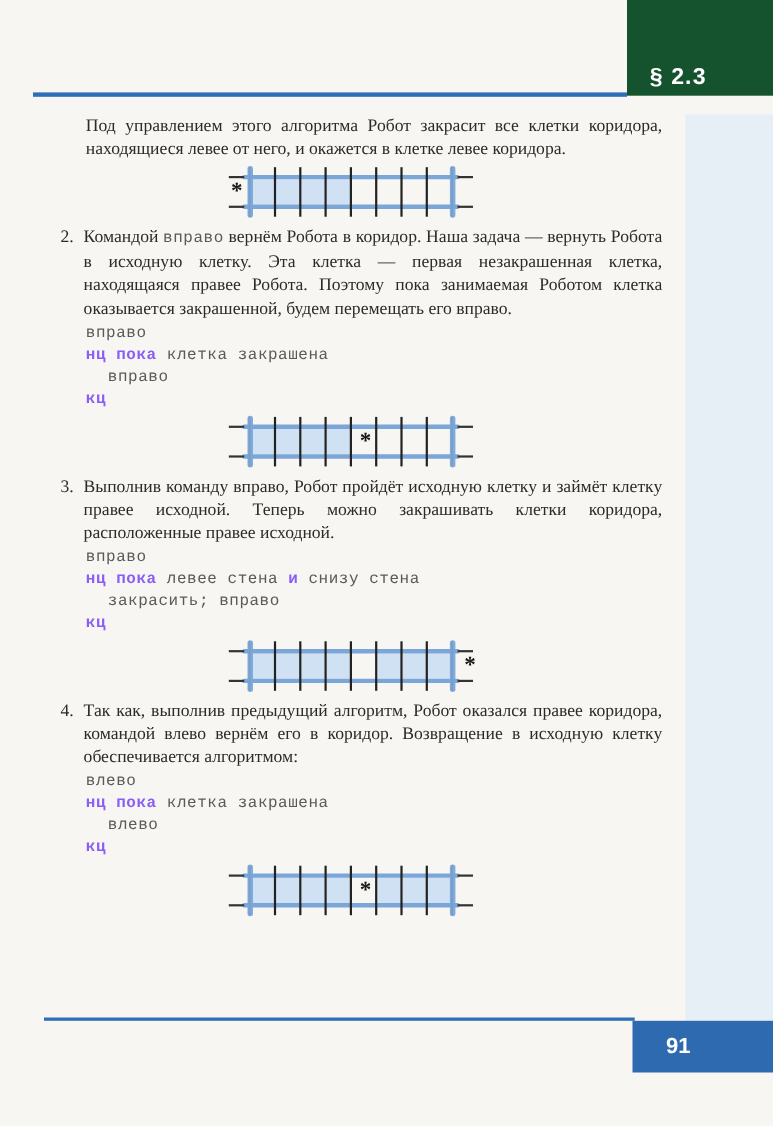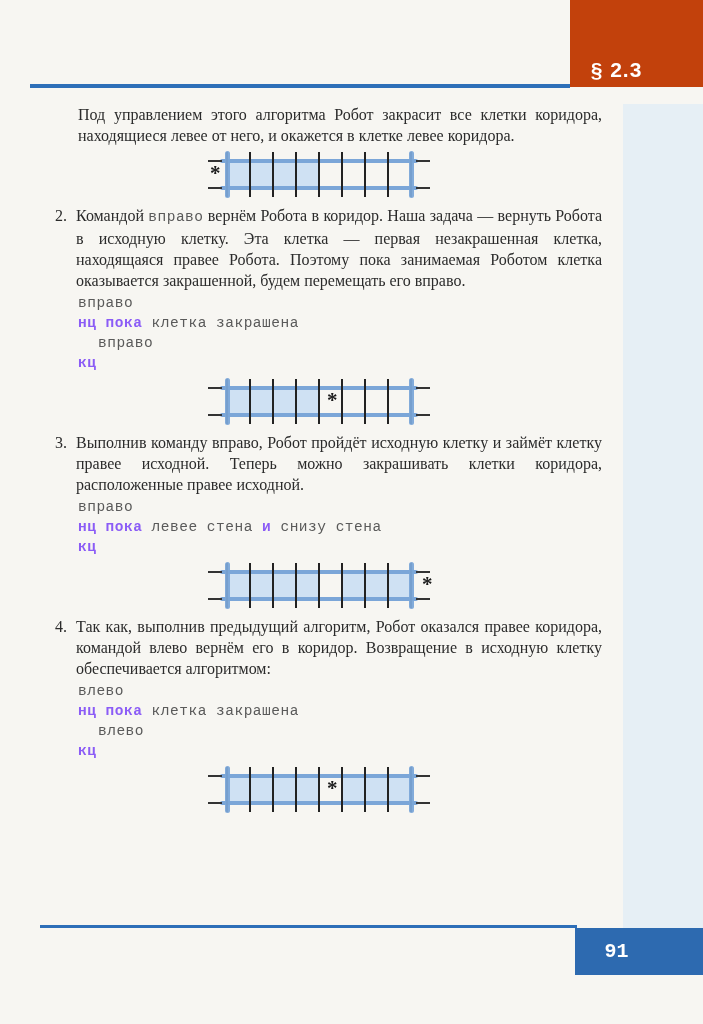--- a/index.html
+++ b/index.html
@@ -7,21 +7,21 @@
     position:relative;
     width:703px;height:1024px;
     background:#f7f6f2;
     overflow:hidden;
     font-family:"Liberation Serif", serif;
     color:#2b2b2b;
   }
   
   .corner-badge{
     position:absolute;left:570px;top:0;width:133px;height:87px;
-    background:#c2410c;
+    background:#14532d;
     display:flex;align-items:flex-end;justify-content:center;
     padding-bottom:5px;padding-right:40px;box-sizing:border-box;
   }
   .corner-badge .section-label{
     font-family:"Liberation Sans", sans-serif;
     font-weight:bold;font-size:21px;color:#ffffff;letter-spacing:1px;
   }
   .running-head{
     position:absolute;top:56px;right:143px;
     font-family:"Liberation Sans", sans-serif;
@@ -41,21 +41,21 @@
     position:absolute;left:40px;top:925px;width:537px;height:2.5px;
     background:#2e6fb8;
   }
   .page-number-box{
     position:absolute;left:575px;top:928px;width:128px;height:47px;
     background:#2d6ab0;
     display:flex;align-items:center;justify-content:center;
     padding-right:45px;box-sizing:border-box;
   }
   .page-number-box .num{
-    font-family:Liberation Mono, monospace;
+    font-family:Liberation Sans, sans-serif;
     font-weight:bold;font-size:20px;color:#ffffff;
   }
   
   .content{
     position:absolute;left:57px;top:104px;width:545px;
   }
   .para{
     margin:0 0 6px 21px;
     font-size:16px;line-height:21px;text-align:justify;
   }
@@ -182,20 +182,21 @@
     </div>
 
     <div class="item">
       <span class="item-number">3.</span>
       <div class="item-text"><span>Выполнив команду вправо, Робот пройдёт исходную клетку и займёт клетку правее исходной. Теперь можно закрашивать клетки коридора, расположенные правее исходной.</span></div>
     </div>
 
     <div class="codeblock">
         <div class="code-line" style="padding-left: 0px;"><span>вправо</span></div>
         <div class="code-line" style="padding-left: 0px;"><b>нц пока</b><span> левее стена </span><b>и</b><span> снизу стена</span></div>
+        <div class="code-line" style="padding-left: 20px;"><span>закрасить; вправо</span></div>
         <div class="code-line" style="padding-left: 0px;"><b>кц</b></div>
       </div>
 
     <div class="diagram-row">
       <div class="corridor" style="width: 184px;">
           <div class="cellfill" style="left: 1px; width: 22px;"></div>
           <div class="cellfill" style="left: 24px; width: 22px;"></div>
           <div class="cellfill" style="left: 47px; width: 22px;"></div>
           <div class="cellfill" style="left: 70px; width: 22px;"></div>
           <div class="cellfill" style="left: 116px; width: 22px;"></div>

